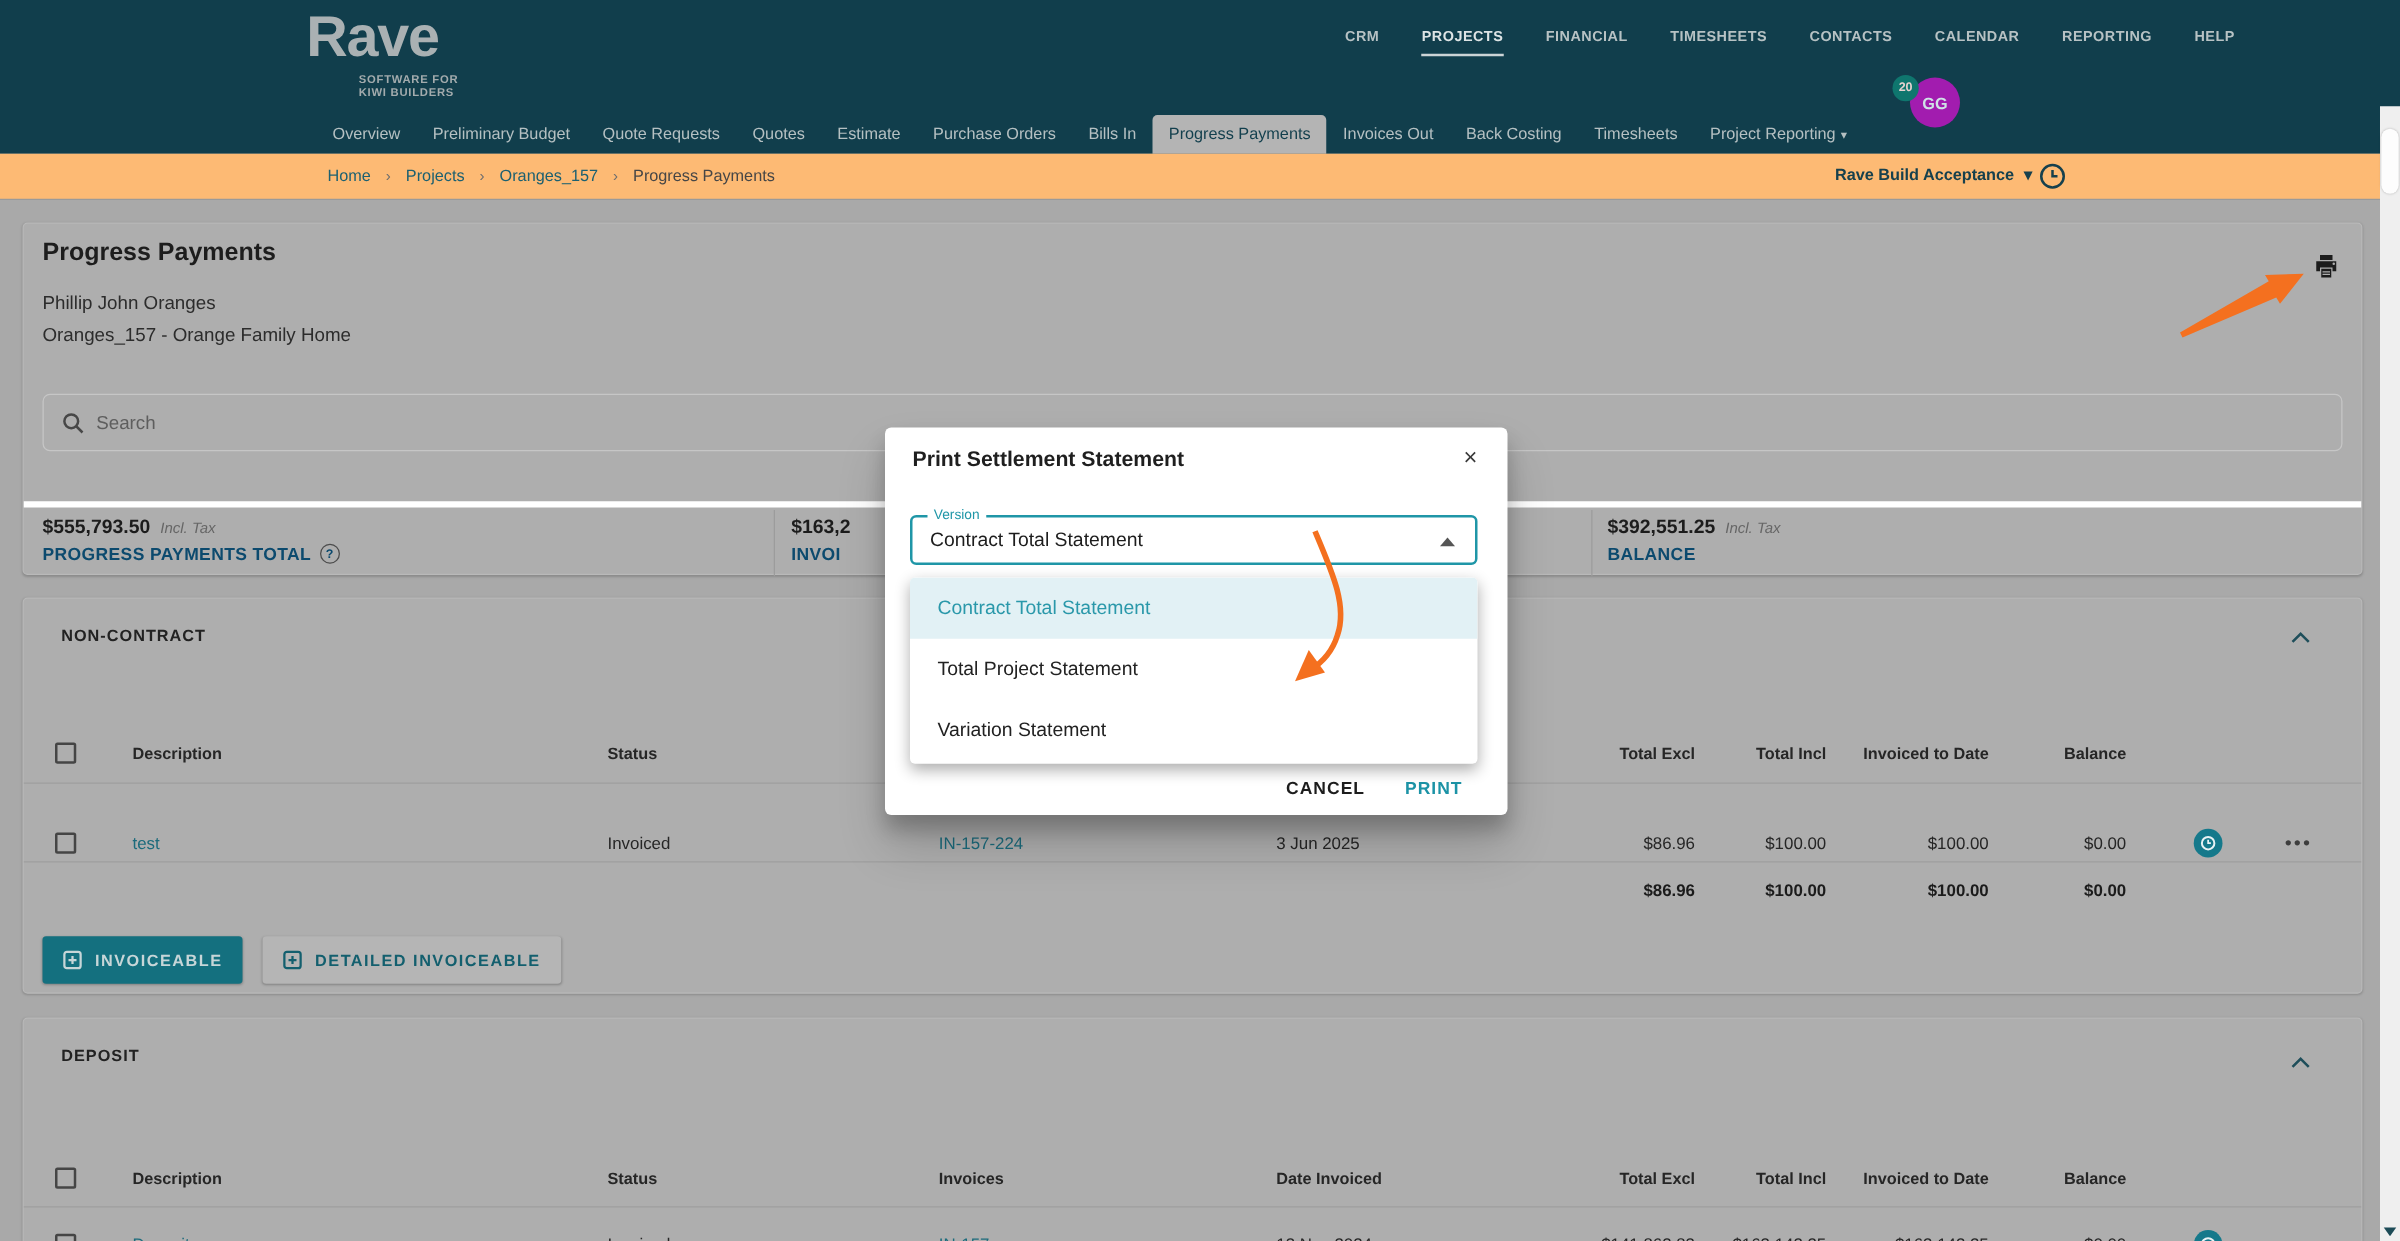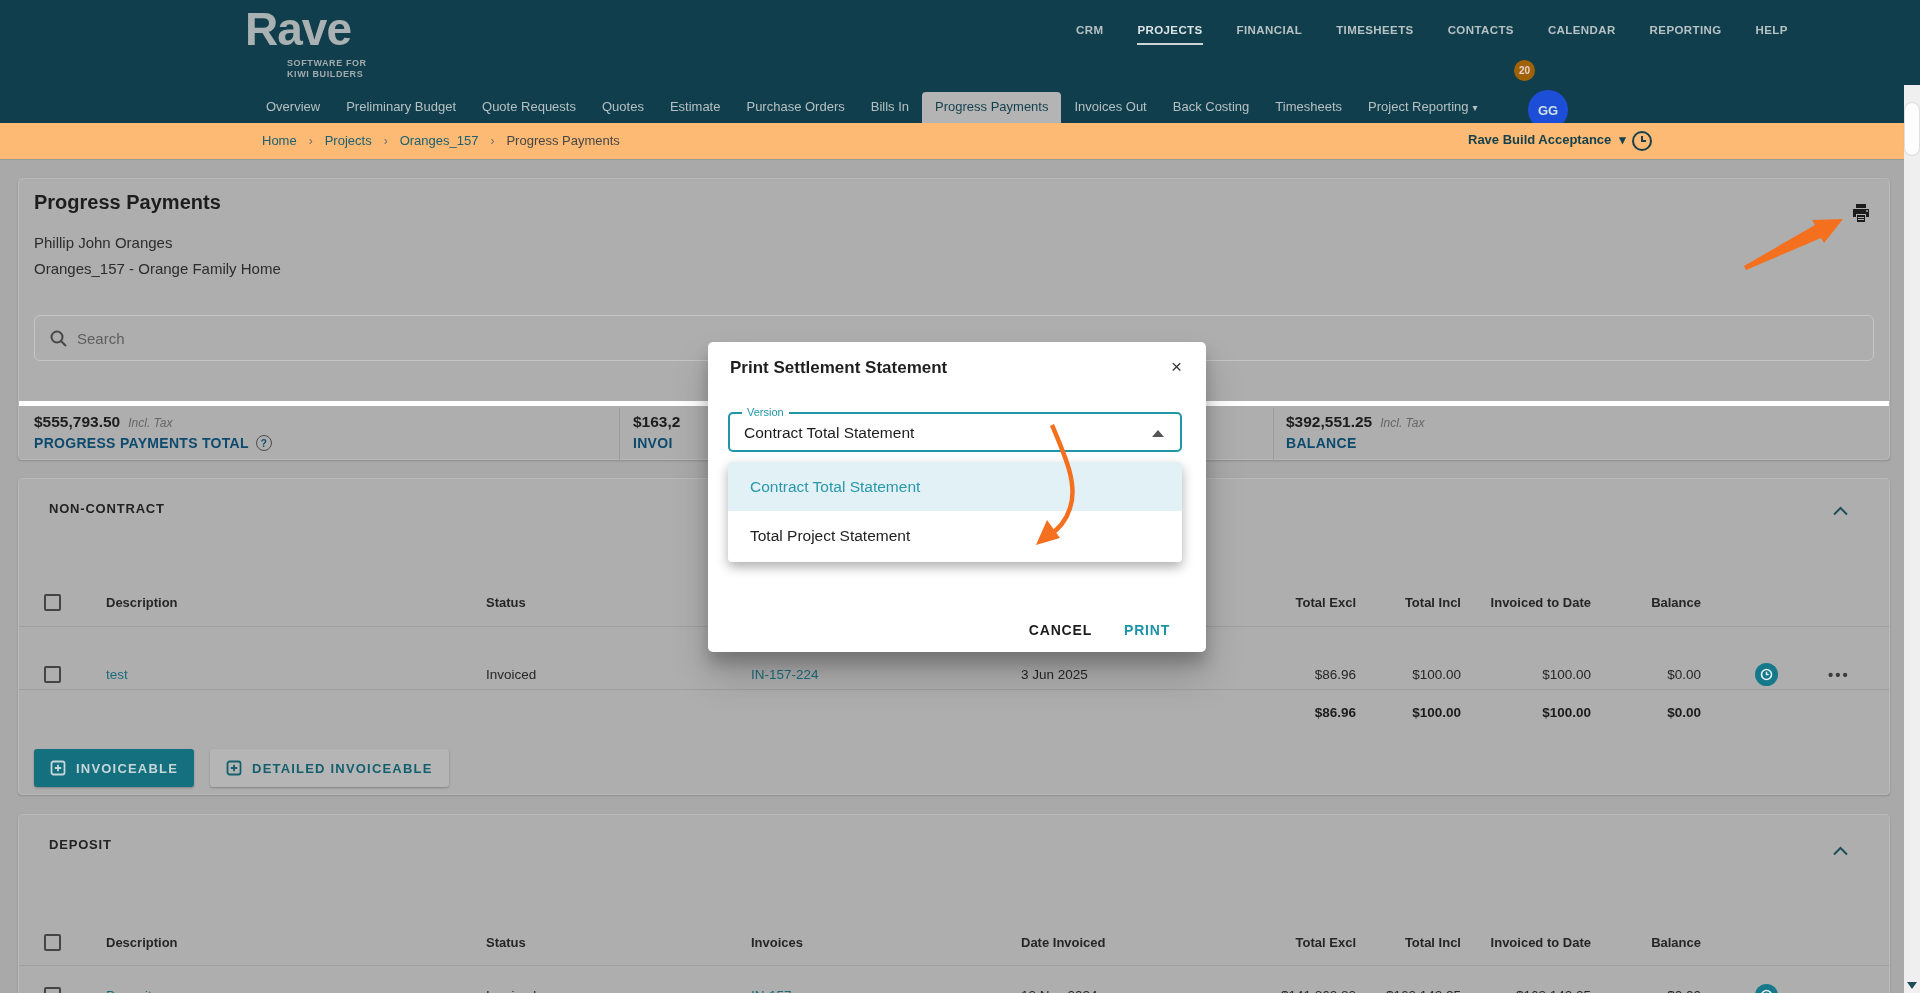--- a/index.html
+++ b/index.html
@@ -6,22 +6,22 @@
   body { font-family:"Liberation Sans", sans-serif; background:#777; }
   .screen { position:relative; width:1920px; height:993px; overflow:hidden; background:#a9a9a9; }
 
   
   .header { position:absolute; left:0; top:0; width:1920px; height:123px; background:#113e4c; }
   .logo { position:absolute; left:245px; top:2px; color:#aab1b3; font-weight:bold; font-size:46px; letter-spacing:-1px; }
   .logo-tag { position:absolute; left:287px; top:58px; color:#a3abad; font-size:9px; font-weight:bold; letter-spacing:.6px; line-height:11px; }
   .topnav { position:absolute; left:1076px; top:24px; display:flex; gap:34px; }
   .topnav .tn { color:#b7c2c4; font-size:11.5px; font-weight:bold; letter-spacing:.4px; padding-bottom:7px; cursor:pointer; }
   .topnav .tn.active { color:#dde4e5; border-bottom:2px solid #ccd4d6; }
-  .avatar { position:absolute; left:1528px; top:90px; width:40px; height:40px; border-radius:50%; background:#1d4ed8; color:#cfe2e6; font-size:13px; font-weight:bold; display:flex; align-items:center; justify-content:center; }
-  .badge { position:absolute; left:1514px; top:60px; width:21px; height:21px; border-radius:50%; background:#a16207; color:#e8d3d0; font-size:10px; font-weight:bold; display:flex; align-items:center; justify-content:center; z-index:2; }
+  .avatar { position:absolute; left:1528px; top:62px; width:40px; height:40px; border-radius:50%; background:#a21caf; color:#cfe2e6; font-size:13px; font-weight:bold; display:flex; align-items:center; justify-content:center; }
+  .badge { position:absolute; left:1514px; top:60px; width:21px; height:21px; border-radius:50%; background:#0f766e; color:#e8d3d0; font-size:10px; font-weight:bold; display:flex; align-items:center; justify-content:center; z-index:2; }
   .tabs { position:absolute; left:253px; bottom:0; display:flex; align-items:flex-end; }
   .tab { color:#b5c0c2; font-size:13px; padding:7px 13px 9px; white-space:nowrap; cursor:pointer; }
   .tab.active { background:#b4b4b4; color:#123f4d; border-radius:4px 4px 0 0; }
   .tab .caret { font-size:10px; margin-left:4px; }
 
   
   .crumbbar { position:absolute; left:0; top:123px; width:1920px; height:37px; background:#fdba74; border-bottom:1px solid #9a9a9a; }
   .crumbs { position:absolute; left:262px; top:10px; display:flex; gap:12px; font-size:13px; align-items:center; }
   .crumbs a { color:#1c6071; text-decoration:none; cursor:pointer; }
   .crumb-sep { color:#6e6e6e; font-size:12px; }
@@ -333,20 +333,21 @@
     <div class="mtitle">Print Settlement Statement</div>
     <div class="mclose">×</div>
     <div class="mfield">
       <div class="mflabel">Version</div>
       <div class="mfvalue">Contract Total Statement</div>
       <div class="mfcaret"></div>
     </div>
     <div class="menu">
       <div class="mitem sel">Contract Total Statement</div>
       <div class="mitem">Total Project Statement</div>
+      <div class="mitem">Variation Statement</div>
     </div>
     <div class="mactions">
       <div class="mbtn cancel">CANCEL</div>
       <div class="mbtn print">PRINT</div>
     </div>
   </div>
 
   <svg class="overlay-svg" width="1920" height="993" viewBox="0 0 1920 993">
     <polygon points="1744,266 1815,225 1812,220 1843,219 1824,243 1821,238 1746,270" fill="#f4701f"></polygon>
     <path d="M1052 425 C1066 458 1078 485 1070 508 C1066 521 1058 530 1048 536" fill="none" stroke="#f4701f" stroke-width="4.5"></path>

